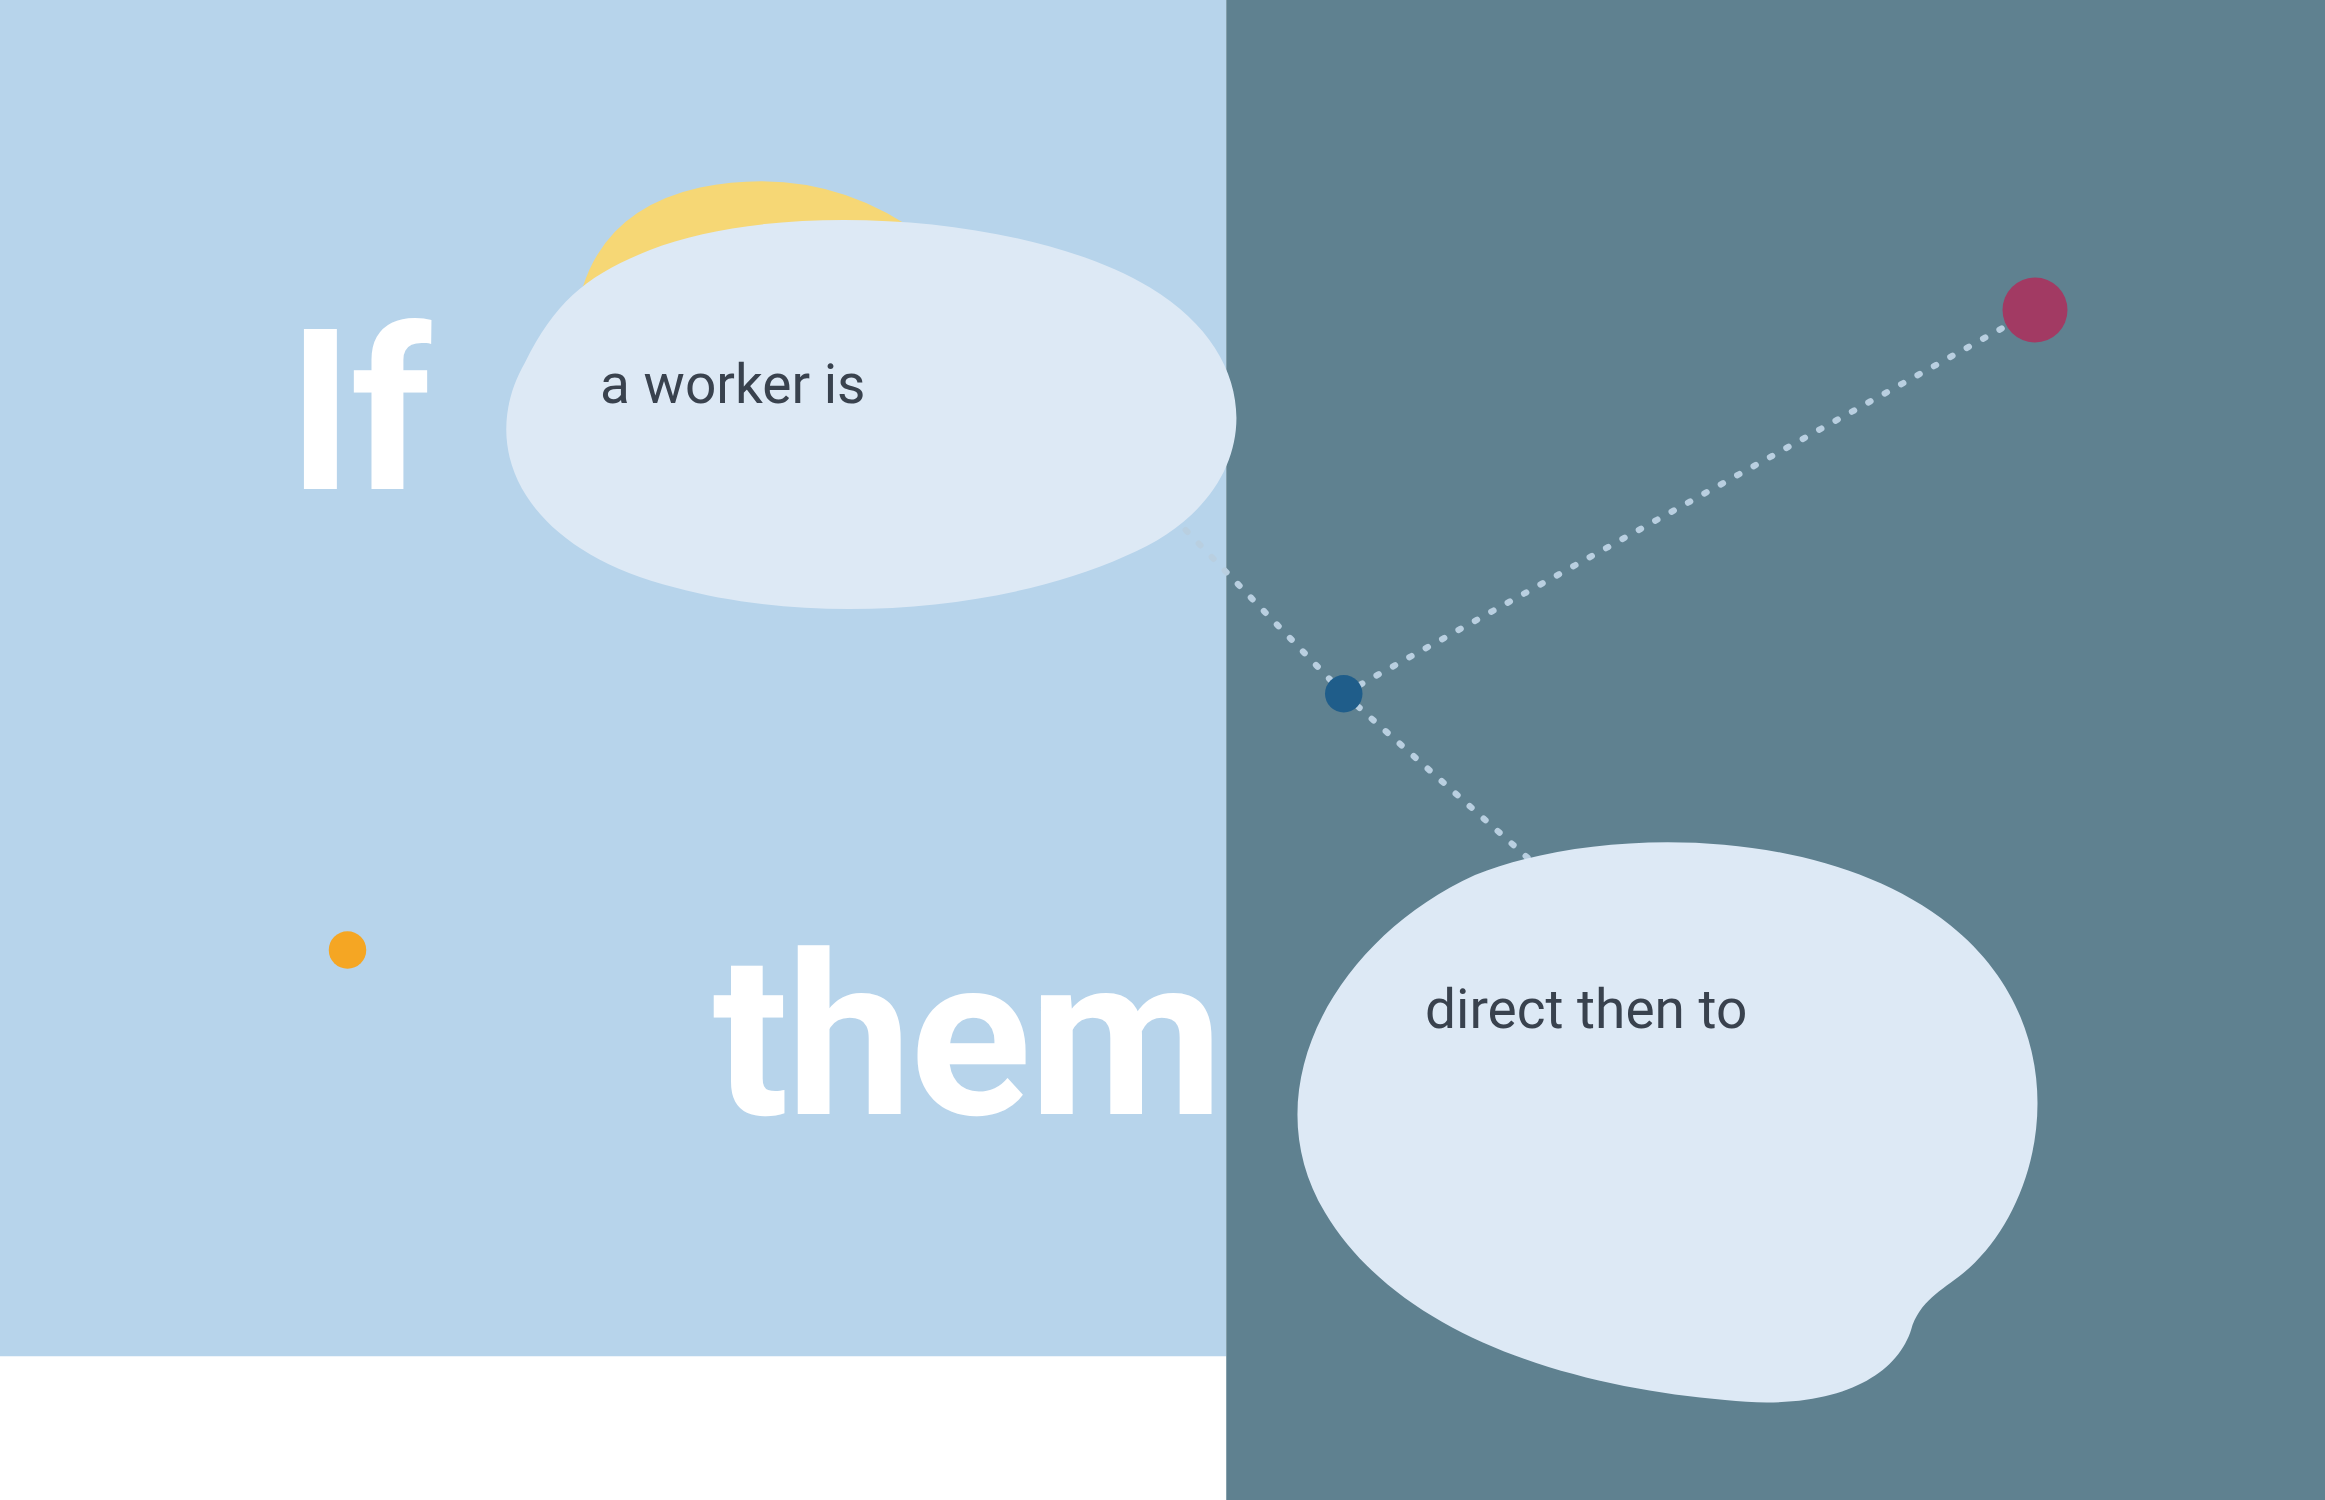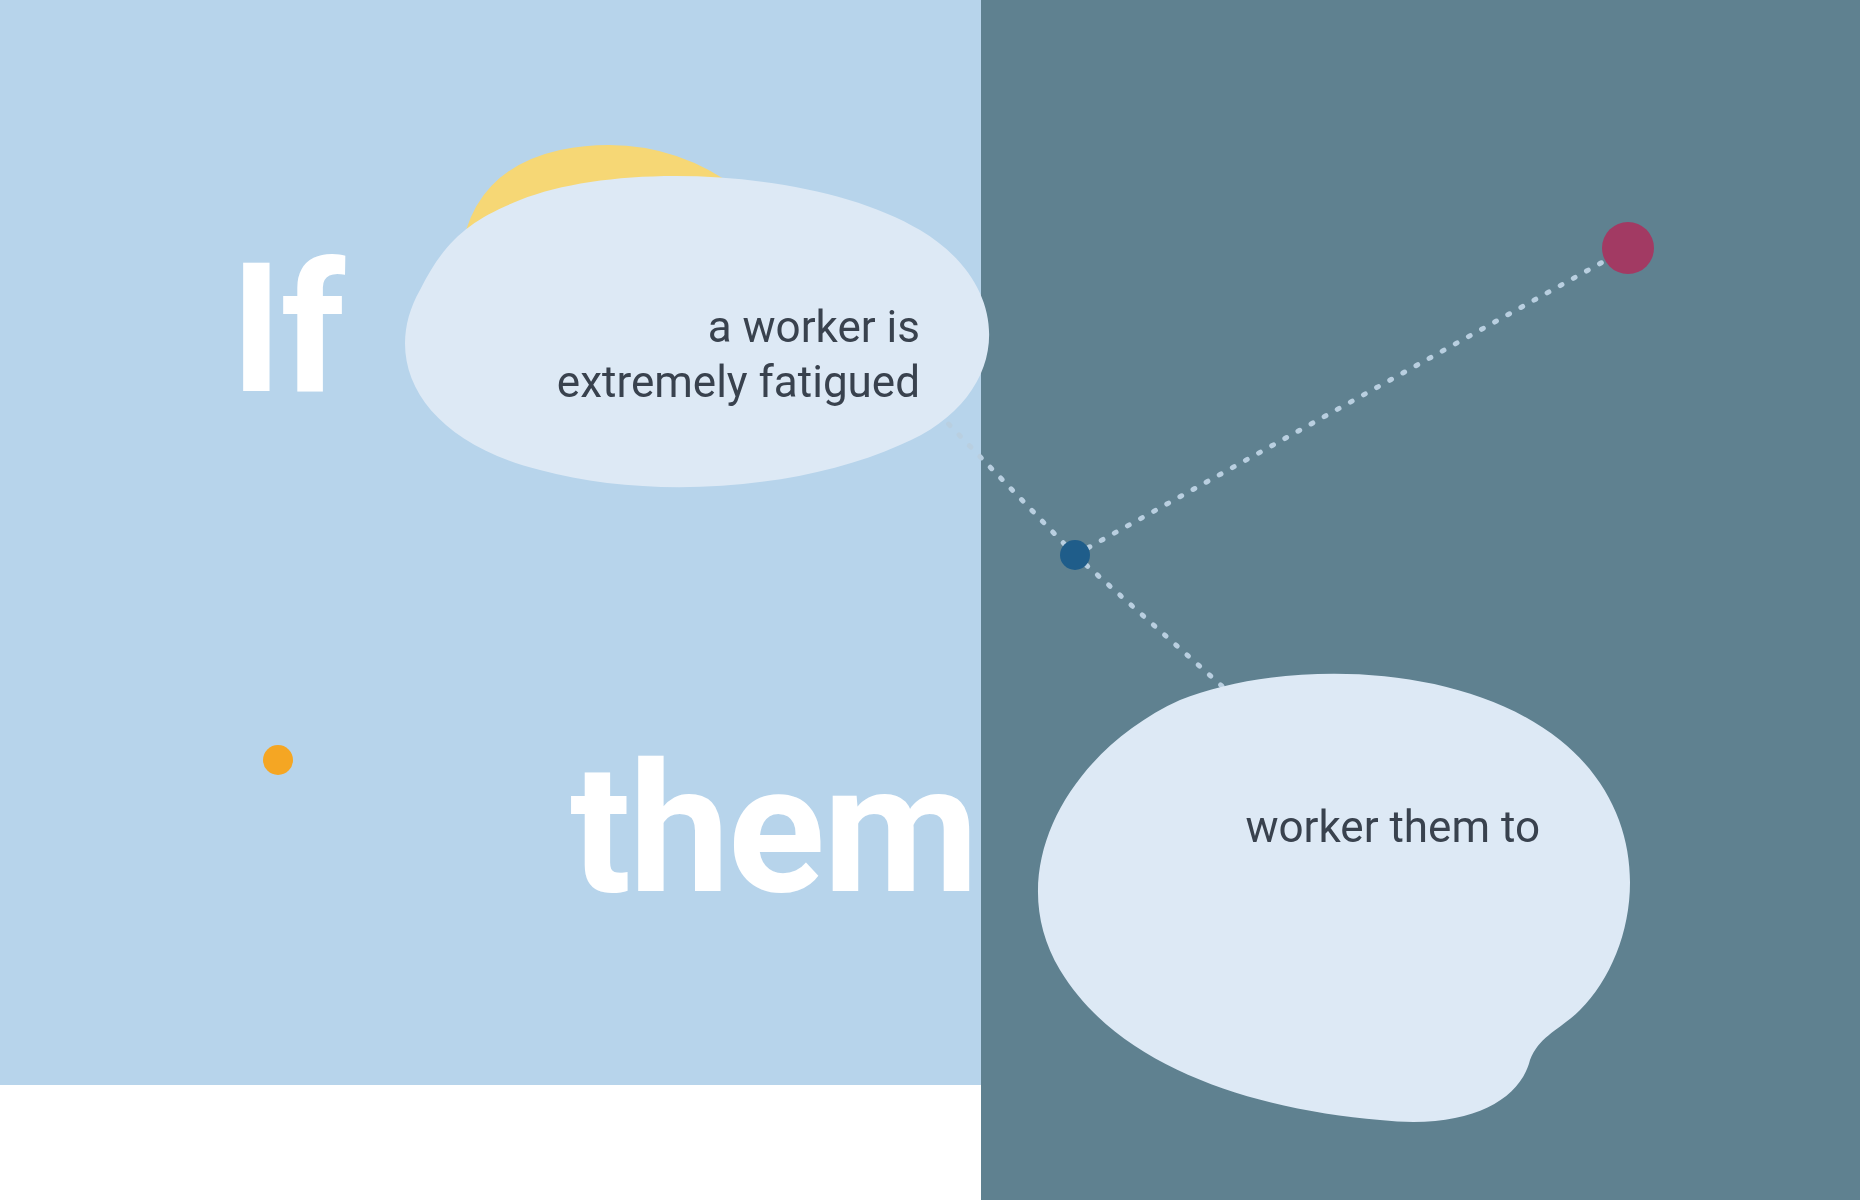--- a/index.html
+++ b/index.html
@@ -35,25 +35,24 @@
     font-size: 180px;
   }
   .then-label {
     left: 570px;
     top: 740px;
     font-size: 180px;
   }
   .bubble-text {
     position: absolute;
     color: #39424e;
-    text-align: right;
+    text-align: left;
     font-size: 44px;
     line-height: 1.25;
     font-weight: 400;
-    margin-top: 20px;
   }
   .if-bubble-text {
     left: 480px;
     top: 280px;
     width: 440px;
   }
   .then-bubble-text {
     left: 1140px;
     top: 780px;
     width: 400px;
@@ -98,19 +97,18 @@
     <circle cx="1628" cy="248" r="26" fill="#a23a63"></circle>
 
     <circle cx="278" cy="760" r="15" fill="#f5a623"></circle>
   </svg>
 
   <div class="label if-label">If</div>
   <div class="label then-label">them</div>
 
   <div class="bubble-text if-bubble-text">
     <span>a worker is</span><br>
-    <span>extremely fatigued</span>
   </div>
   <div class="bubble-text then-bubble-text">
-    <span>worker them to</span><br>
+    <span>direct then to</span><br>
   </div>
 
 </div>
 
 </body></html>

